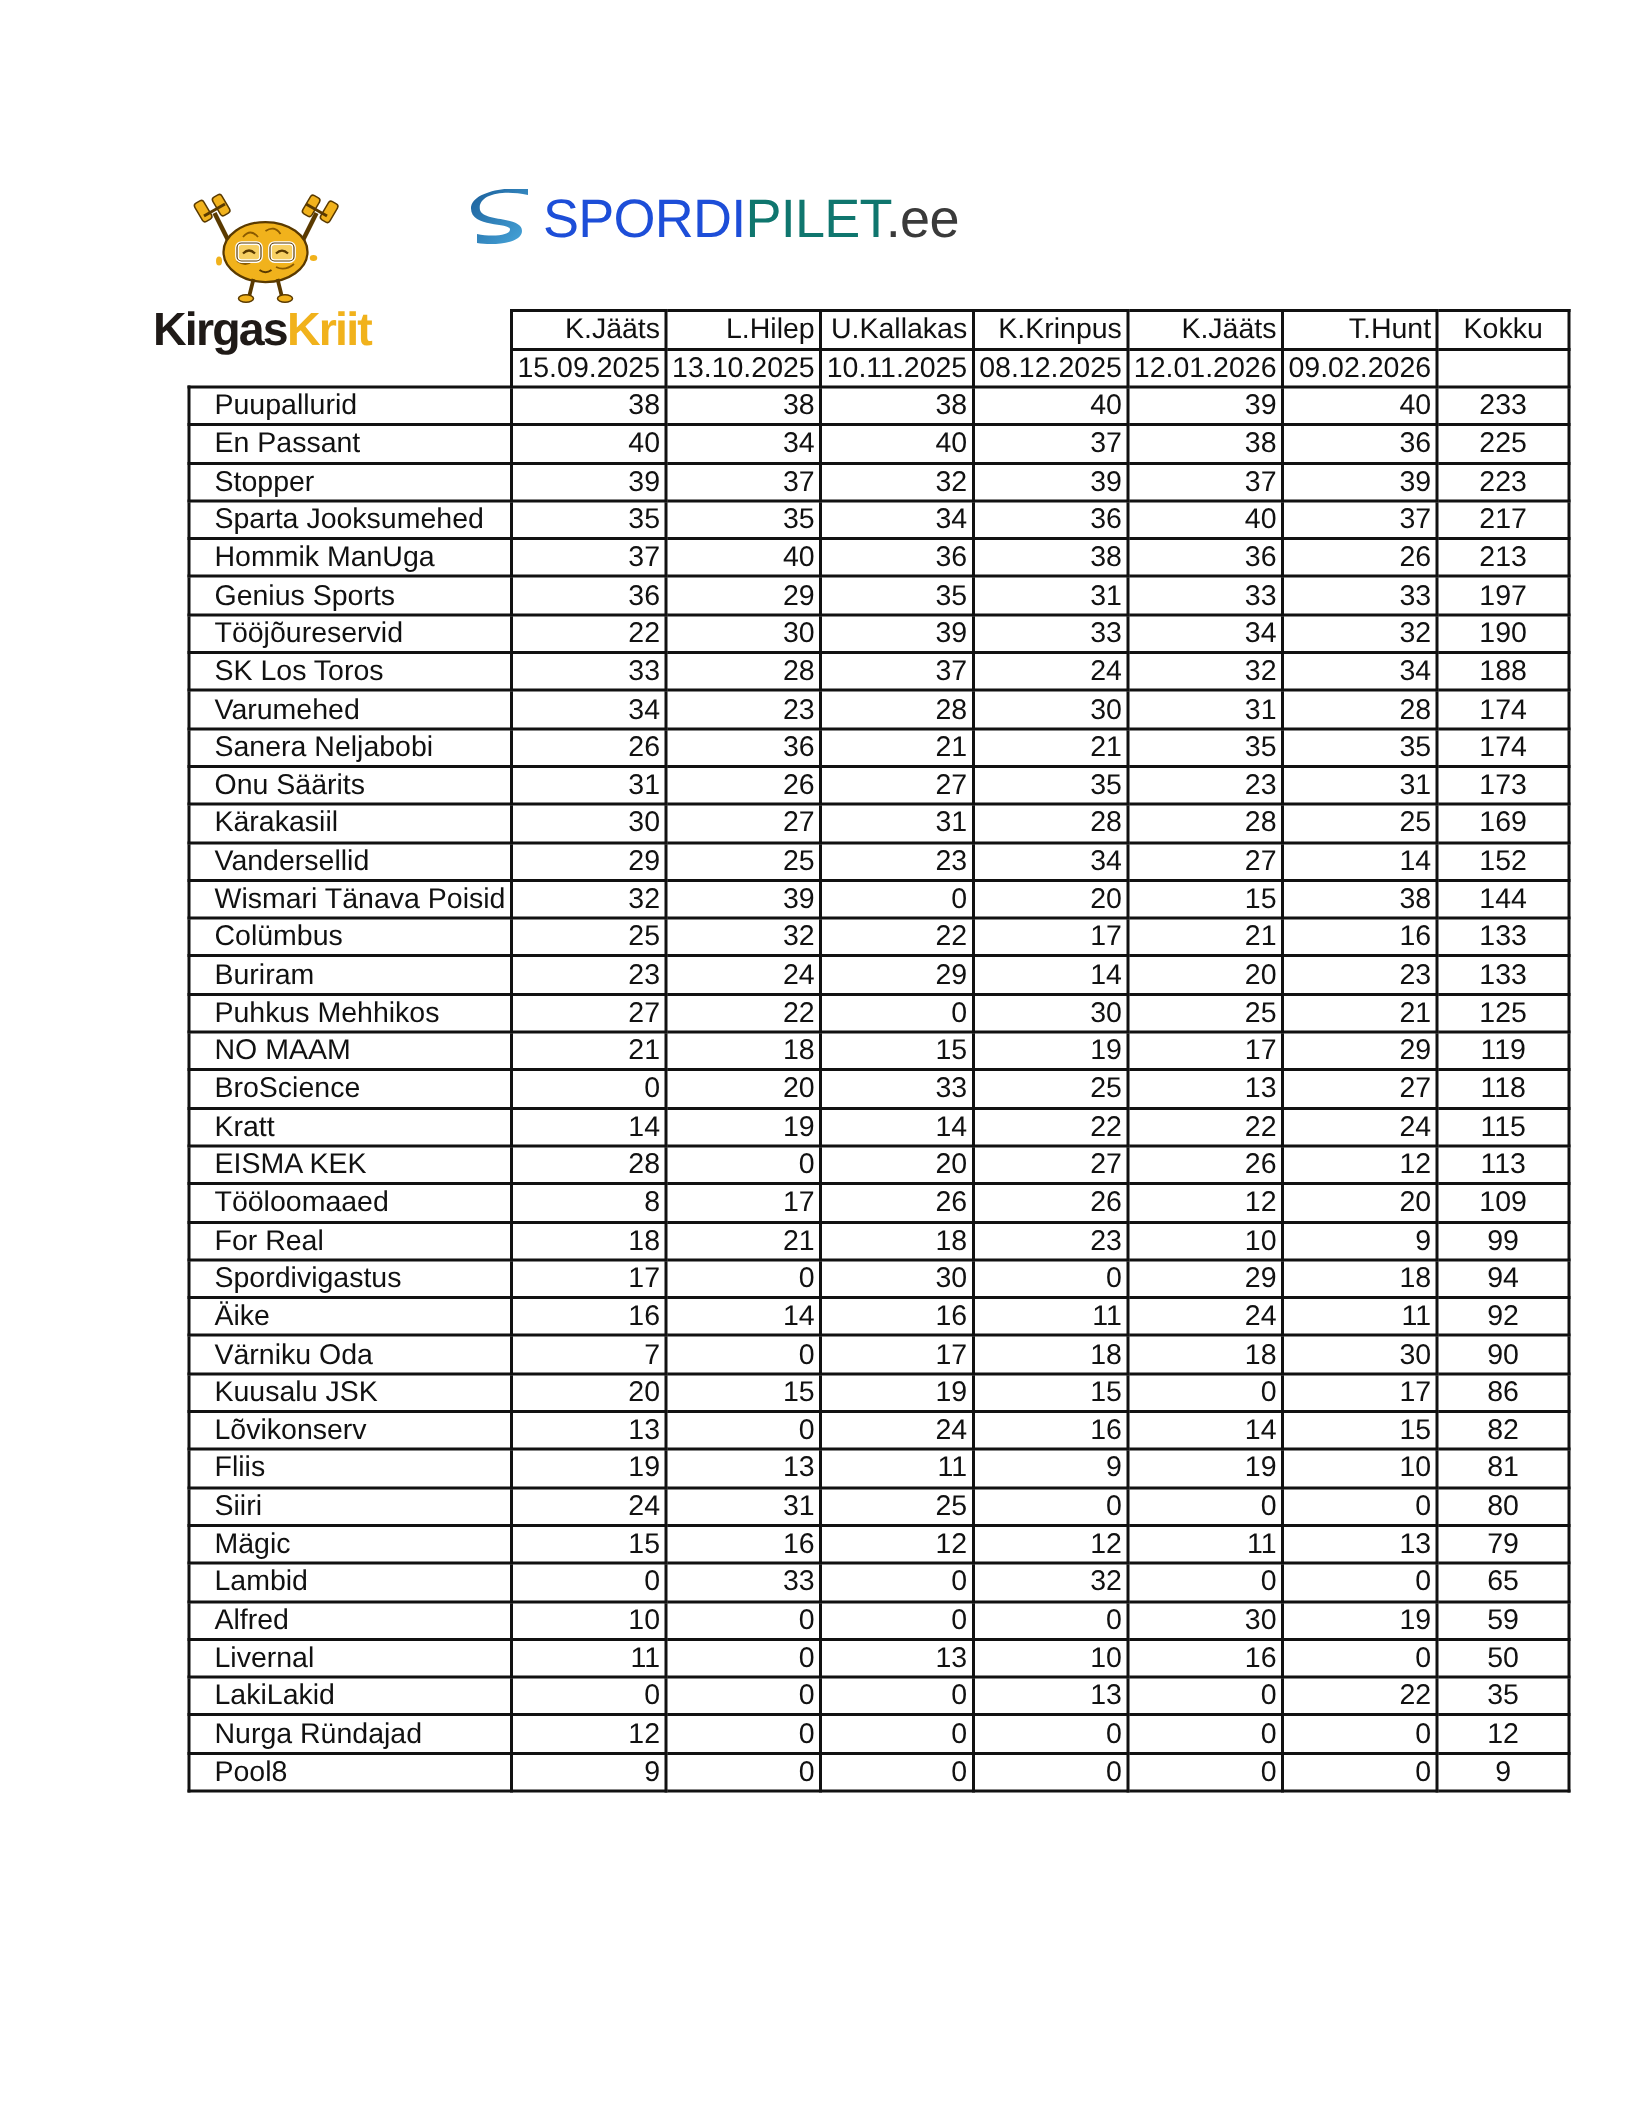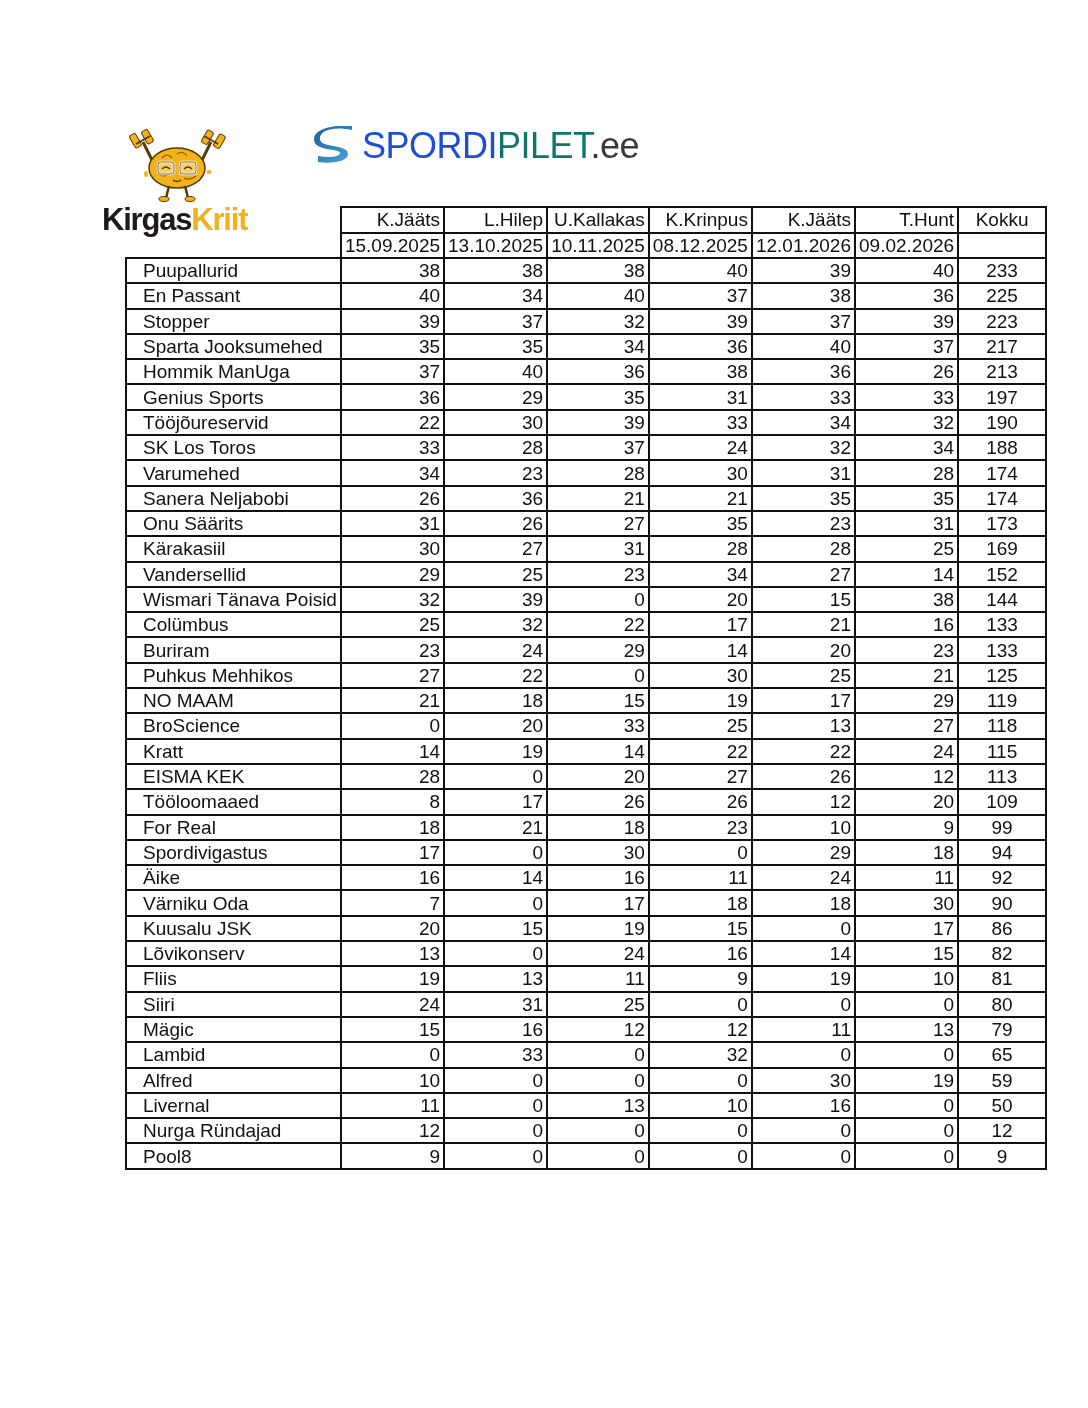--- a/index.html
+++ b/index.html
@@ -434,20 +434,30 @@
         <td class="name">Livernal</td>
         <td class="num">11</td>
         <td class="num">0</td>
         <td class="num">13</td>
         <td class="num">10</td>
         <td class="num">16</td>
         <td class="num">0</td>
         <td class="total">50</td>
       </tr>
       <tr>
+        <td class="name">LakiLakid</td>
+        <td class="num">0</td>
+        <td class="num">0</td>
+        <td class="num">0</td>
+        <td class="num">13</td>
+        <td class="num">0</td>
+        <td class="num">22</td>
+        <td class="total">35</td>
+      </tr>
+      <tr>
         <td class="name">Nurga Ründajad</td>
         <td class="num">12</td>
         <td class="num">0</td>
         <td class="num">0</td>
         <td class="num">0</td>
         <td class="num">0</td>
         <td class="num">0</td>
         <td class="total">12</td>
       </tr>
       <tr>

